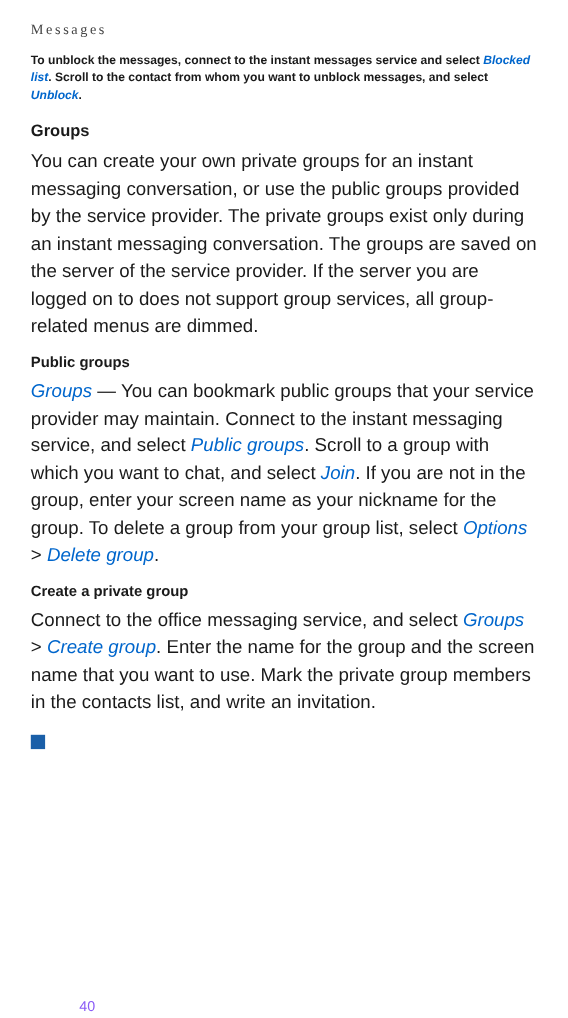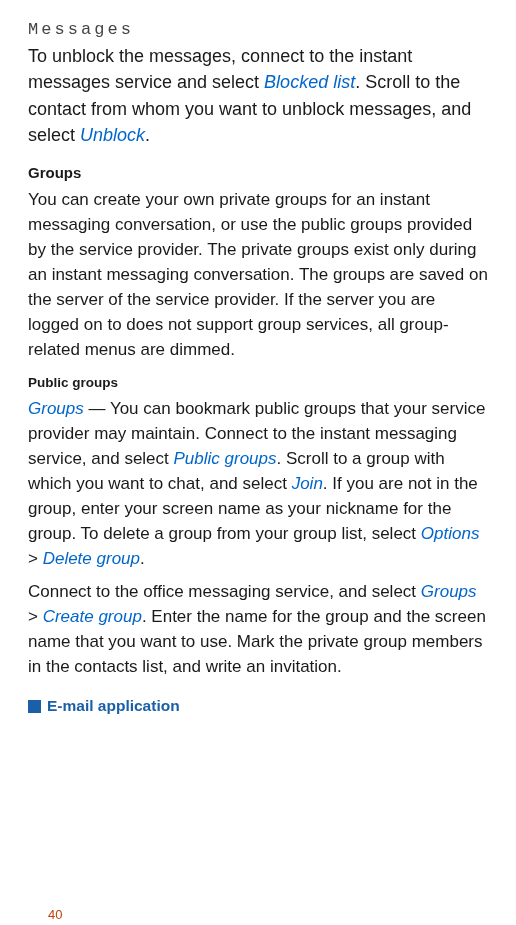--- a/index.html
+++ b/index.html
@@ -14,30 +14,31 @@
       background: #ffffff;
       font-family: Arial, Helvetica, sans-serif;
       font-size: 13.5px;
       line-height: 1.45;
       color: #1a1a1a;
       padding: 18px 28px 28px 28px;
     }
 
     .page-header {
       letter-spacing: 0.18em;
-      font-size: 17px;
+      font-size: 13px;
       color: #444;
-      margin-bottom: 0;
-      font-family: Liberation Mono, monospace;
+      margin-bottom: 10px;
+      font-family: Liberation Serif, serif;
     }
 
     .intro-paragraph {
       margin-bottom: 14px;
-      font-size: 18px;
+      font-size: 11px;
       line-height: 1.47;
+      font-weight: bold;
     }
 
     .section-heading {
       font-size: 15px;
       font-weight: bold;
       margin-top: 10px;
       margin-bottom: 4px;
     }
 
     .body-text {
@@ -77,23 +78,23 @@
 
     .email-heading-text {
       font-size: 15.5px;
       font-weight: bold;
       color: #1a5fa8;
     }
 
     .page-number {
       position: absolute;
       bottom: 18px;
-      left: 20px;
+      left: 44px;
       font-size: 13px;
-      color: #c2410c;
+      color: #8b5cf6;
       text-align: center;
     }
 
     .page-wrapper {
       position: relative;
       min-height: 925px;
     }
   </style>
 </head>
 <body>
@@ -115,26 +116,28 @@
 
   <div class="sub-heading">
     <span>Public groups</span>
   </div>
 
   <p class="body-text">
     <a class="link-blue">Groups</a><span> — You can bookmark public groups that your service provider may maintain. Connect to the instant messaging service, and select </span><a class="link-blue">Public groups</a><span>. Scroll to a group with which you want to chat, and select </span><a class="link-blue">Join</a><span>. If you are not in the group, enter your screen name as your nickname for the group. To delete a group from your group list, select </span><a class="link-blue">Options</a><span> &gt; </span><a class="link-blue">Delete group</a><span>.</span>
   </p>
 
 
+  <div class="sub-heading">
+    <span>Create a private group</span>
+  </div>
 
   <p class="body-text">
     <span>Connect to the office messaging service, and select </span><a class="link-blue">Groups</a><span> &gt; </span><a class="link-blue">Create group</a><span>. Enter the name for the group and the screen name that you want to use. Mark the private group members in the contacts list, and write an invitation.</span>
   </p>
 
   <div class="email-section-heading">
     <div class="blue-square"></div>
-    <span class="email-heading-text">E-mail application</span>
   </div>
 
 
   <div class="page-number">40</div>
 
 </div>
 
 </body></html>

